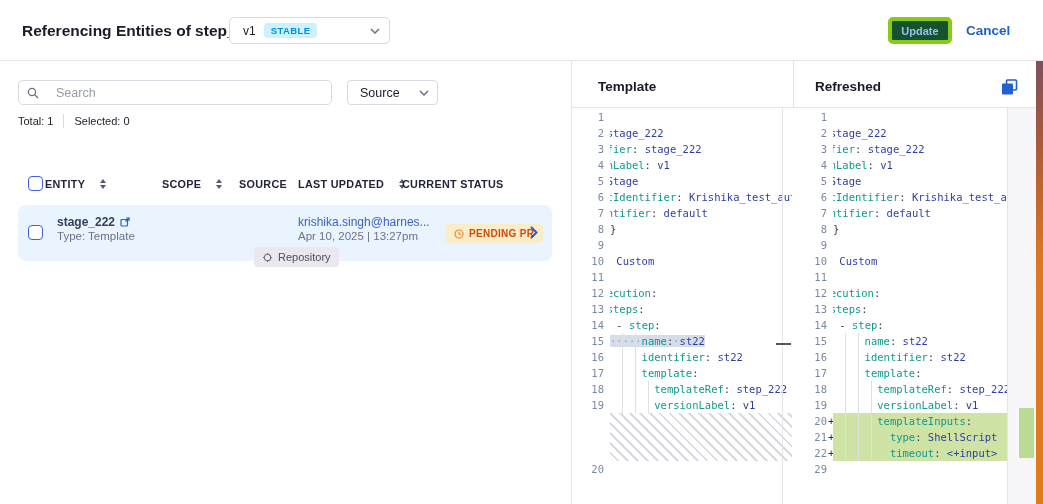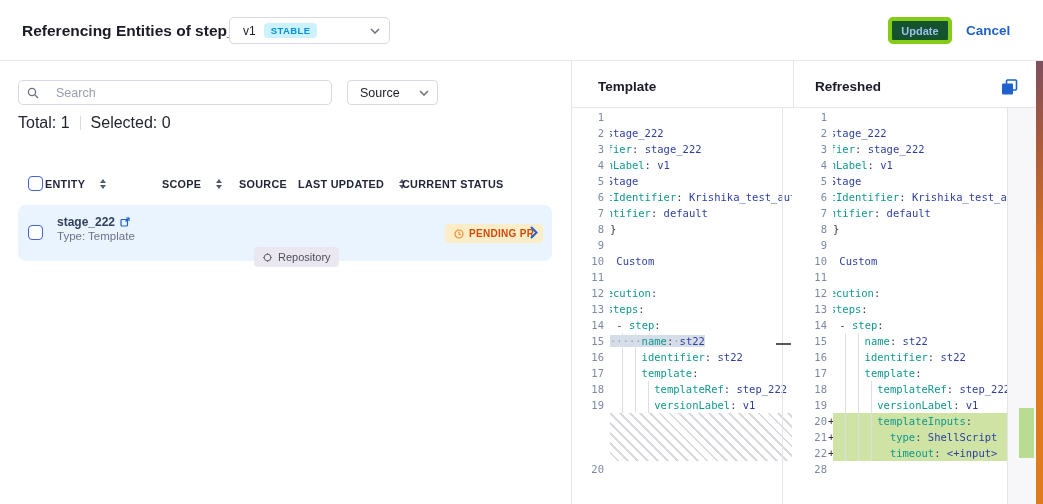--- a/index.html
+++ b/index.html
@@ -27,21 +27,21 @@
   
   .search-box { position:absolute; left:18px; top:80px; width:314px; height:25px; border:1px solid #d8d9e3;
                 border-radius:5px; display:flex; align-items:center; padding:0 8px; background:#fff; }
   .search-box input { border:none; outline:none; flex:1; font-size:12.5px; margin-left:17px; color:#1c1c28;
                       font-family:"Liberation Sans",sans-serif; background:transparent; }
   .search-box input::placeholder { color:#969caa; }
   .filter-select { position:absolute; top:80px; width:91px; height:25px; border:1px solid #d8d9e3; border-radius:4px;
                    background:#fff; display:flex; align-items:center; padding:0 8px 0 12px; font-size:12.5px; color:#1c1c28; cursor:pointer; }
   .filter-select .chev { margin-left:auto; }
   #source-select { left:347px; } #status-select { left:459px; }
-  .totals { position:absolute; left:18px; top:114px; display:flex; align-items:center; font-size:16px; color:#22242f; }
+  .totals { position:absolute; left:18px; top:114px; display:flex; align-items:center; font-size:11px; color:#22242f; }
   .totals .vsep { width:1px; height:14px; background:#d8d9e3; margin:0 10px; }
 
   .thead { position:absolute; left:0; top:176px; width:560px; height:18px; font-size:10.8px; font-weight:bold;
            color:#23253a; letter-spacing:.3px; }
   .th { position:absolute; top:2px; display:flex; align-items:center; gap:13px; cursor:pointer; }
   .sort { display:inline-flex; flex-direction:column; gap:2px; margin-left:2px; }
   .sort i { width:0; height:0; border-left:3.5px solid transparent; border-right:3.5px solid transparent; }
   .sort .up { border-bottom:4px solid #565a6e; }
   .sort .dn { border-top:4px solid #565a6e; }
 
@@ -200,20 +200,24 @@
         <span>
           <svg width="11" height="11" viewBox="0 0 11 11">
               <circle cx="5.5" cy="5.5" r="3.2" fill="none" stroke="#6d6f7c" stroke-width="1.1"></circle>
               <path d="M5.5 1 v1.6 M5.5 8.4 V10 M1 5.5 h1.6 M8.4 5.5 H10" stroke="#6d6f7c" stroke-width="1.1"></path>
             </svg>
         </span>
         <span>Repository</span>
       </span>
     </div>
 
+    <div class="updated-cell">
+      <div class="updated-by">krishika.singh@harnes...</div>
+      <div class="cell-sub">Apr 10, 2025 | 13:27pm</div>
+    </div>
 
     <div class="status-cell">
       <span class="status-badge">
         <span>
           <svg width="10" height="10" viewBox="0 0 10 10">
               <circle cx="5" cy="5" r="4" fill="none" stroke="#ef8b2e" stroke-width="1.2"></circle>
               <polyline points="5,2.7 5,5 6.8,6" fill="none" stroke="#ef8b2e" stroke-width="1.2"></polyline>
             </svg>
         </span>
         <span>PENDING PR</span>
@@ -282,21 +286,21 @@
       <div class="gcell"><span>13</span></div>
       <div class="gcell"><span>14</span></div>
       <div class="gcell"><span>15</span></div>
       <div class="gcell"><span>16</span></div>
       <div class="gcell"><span>17</span></div>
       <div class="gcell"><span>18</span></div>
       <div class="gcell"><span>19</span></div>
       <div class="gcell"><span>20</span><span class="gplus">+</span></div>
       <div class="gcell"><span>21</span><span class="gplus">+</span></div>
       <div class="gcell"><span>22</span><span class="gplus">+</span></div>
-      <div class="gcell"><span>28</span></div>
+      <div class="gcell"><span>29</span></div>
     </div>
   <div class="codecol" id="code-right"><div class="cline"></div><div class="cline"><span class="tcv">s</span><span class="tv">tage_222</span></div><div class="cline"><span class="tck">f</span><span class="tk">ier</span><span class="tp">:</span><span> </span><span class="tv">stage_222</span></div><div class="cline"><span class="tck">n</span><span class="tk">Label</span><span class="tp">:</span><span> </span><span class="tv">v1</span></div><div class="cline"><span class="tcv">S</span><span class="tv">tage</span></div><div class="cline"><span class="tck">t</span><span class="tk">Identifier</span><span class="tp">:</span><span> </span><span class="tv">Krishika_test_aut</span></div><div class="cline"><span class="tck">n</span><span class="tk">tifier</span><span class="tp">:</span><span> </span><span class="tv">default</span></div><div class="cline"><span class="tp">}</span></div><div class="cline"></div><div class="cline"><span> </span><span class="tv">Custom</span></div><div class="cline"></div><div class="cline"><span class="tck">e</span><span class="tk">cution</span><span class="tp">:</span></div><div class="cline"><span class="tck">s</span><span class="tk">teps</span><span class="tp">:</span></div><div class="cline"><span> </span><span class="tp">- </span><span class="tk">step</span><span class="tp">:</span></div><div class="cline"><span>     </span><span class="tk">name</span><span class="tp">:</span><span> </span><span class="tv">st22</span></div><div class="cline"><span>     </span><span class="tk">identifier</span><span class="tp">:</span><span> </span><span class="tv">st22</span></div><div class="cline"><span>     </span><span class="tk">template</span><span class="tp">:</span></div><div class="cline"><span>       </span><span class="tk">templateRef</span><span class="tp">:</span><span> </span><span class="tv">step_222</span></div><div class="cline"><span>       </span><span class="tk">versionLabel</span><span class="tp">:</span><span> </span><span class="tv">v1</span></div><div class="cline add"><span>       </span><span class="tk">templateInputs</span><span class="tp">:</span></div><div class="cline add"><span>         </span><span class="tk">type</span><span class="tp">:</span><span> </span><span class="tv">ShellScript</span></div><div class="cline add"><span>         </span><span class="tk">timeout</span><span class="tp">:</span><span> </span><span class="tv">&lt;+input&gt;</span></div><div class="cline"></div></div>
 
   <div class="indent-guide" style="left:622px;top:333px;height:80px;"></div>
   <div class="indent-guide" style="left:635px;top:333px;height:80px;"></div>
   <div class="indent-guide" style="left:648px;top:381px;height:32px;"></div>
   <div class="indent-guide" style="left:845px;top:333px;height:128px;"></div>
   <div class="indent-guide" style="left:858px;top:333px;height:128px;"></div>
   <div class="indent-guide" style="left:871px;top:381px;height:80px;"></div>
 

